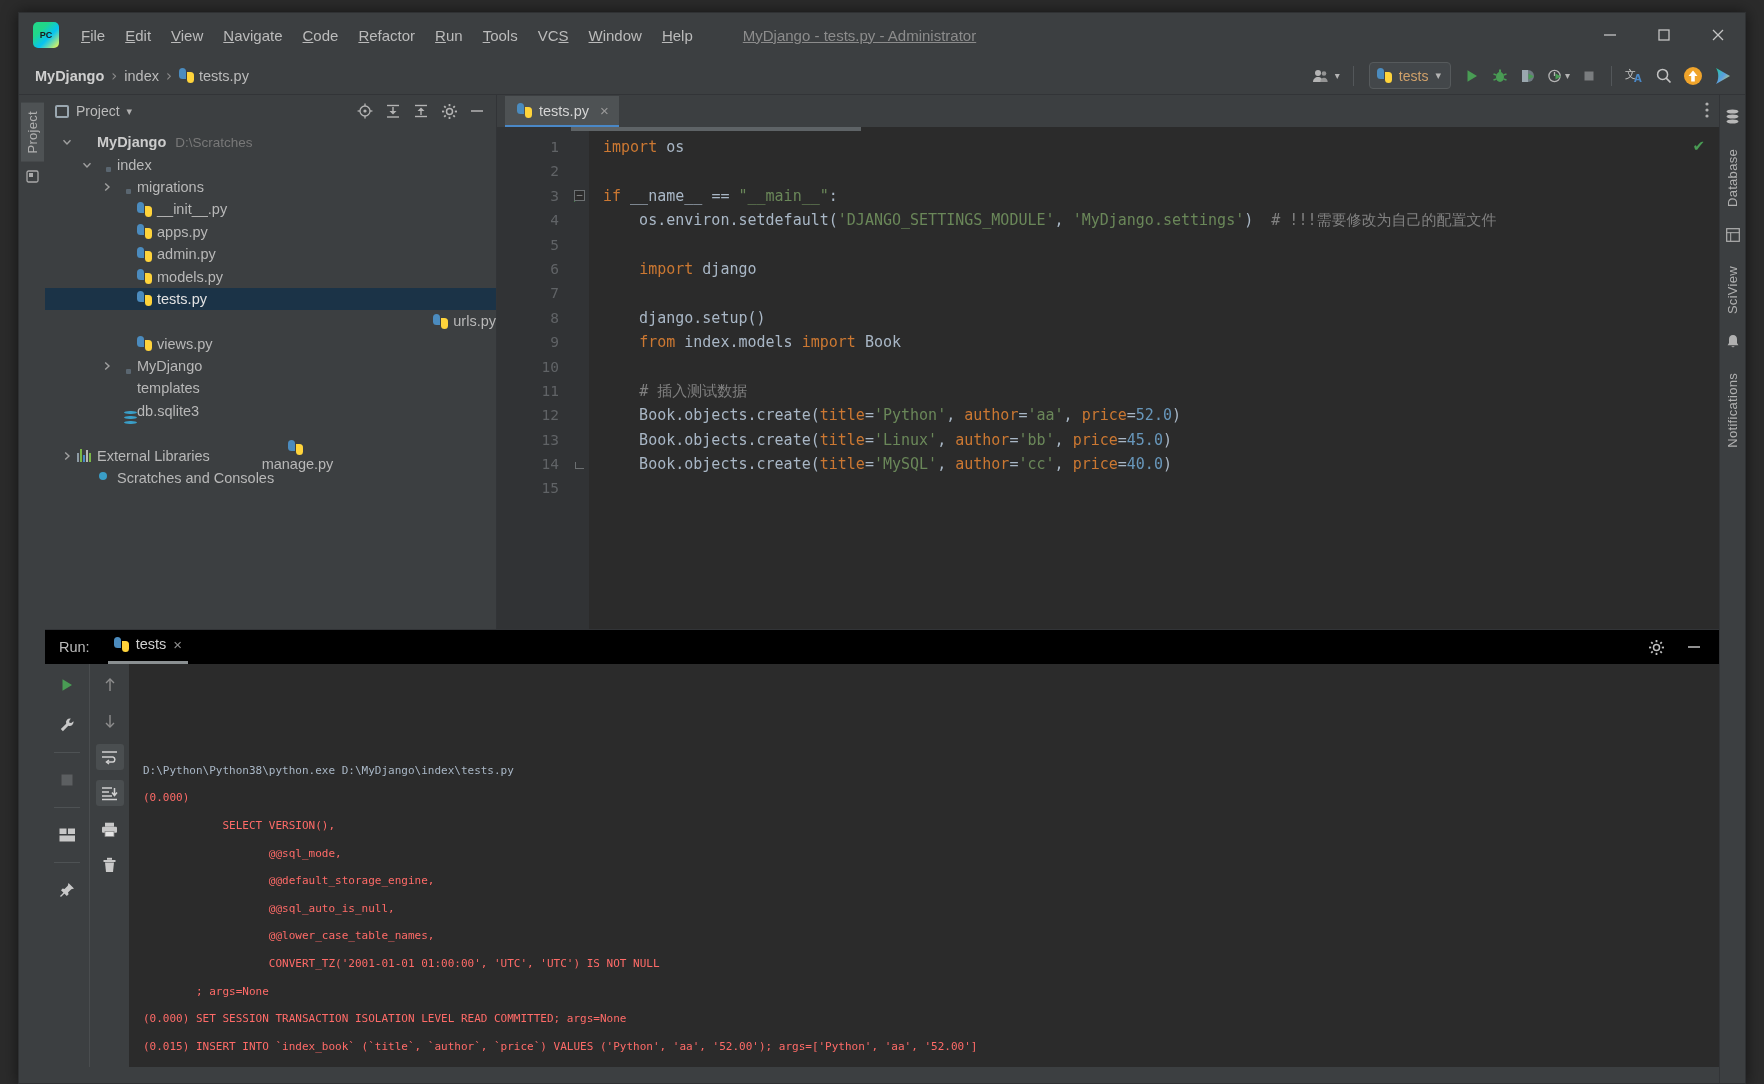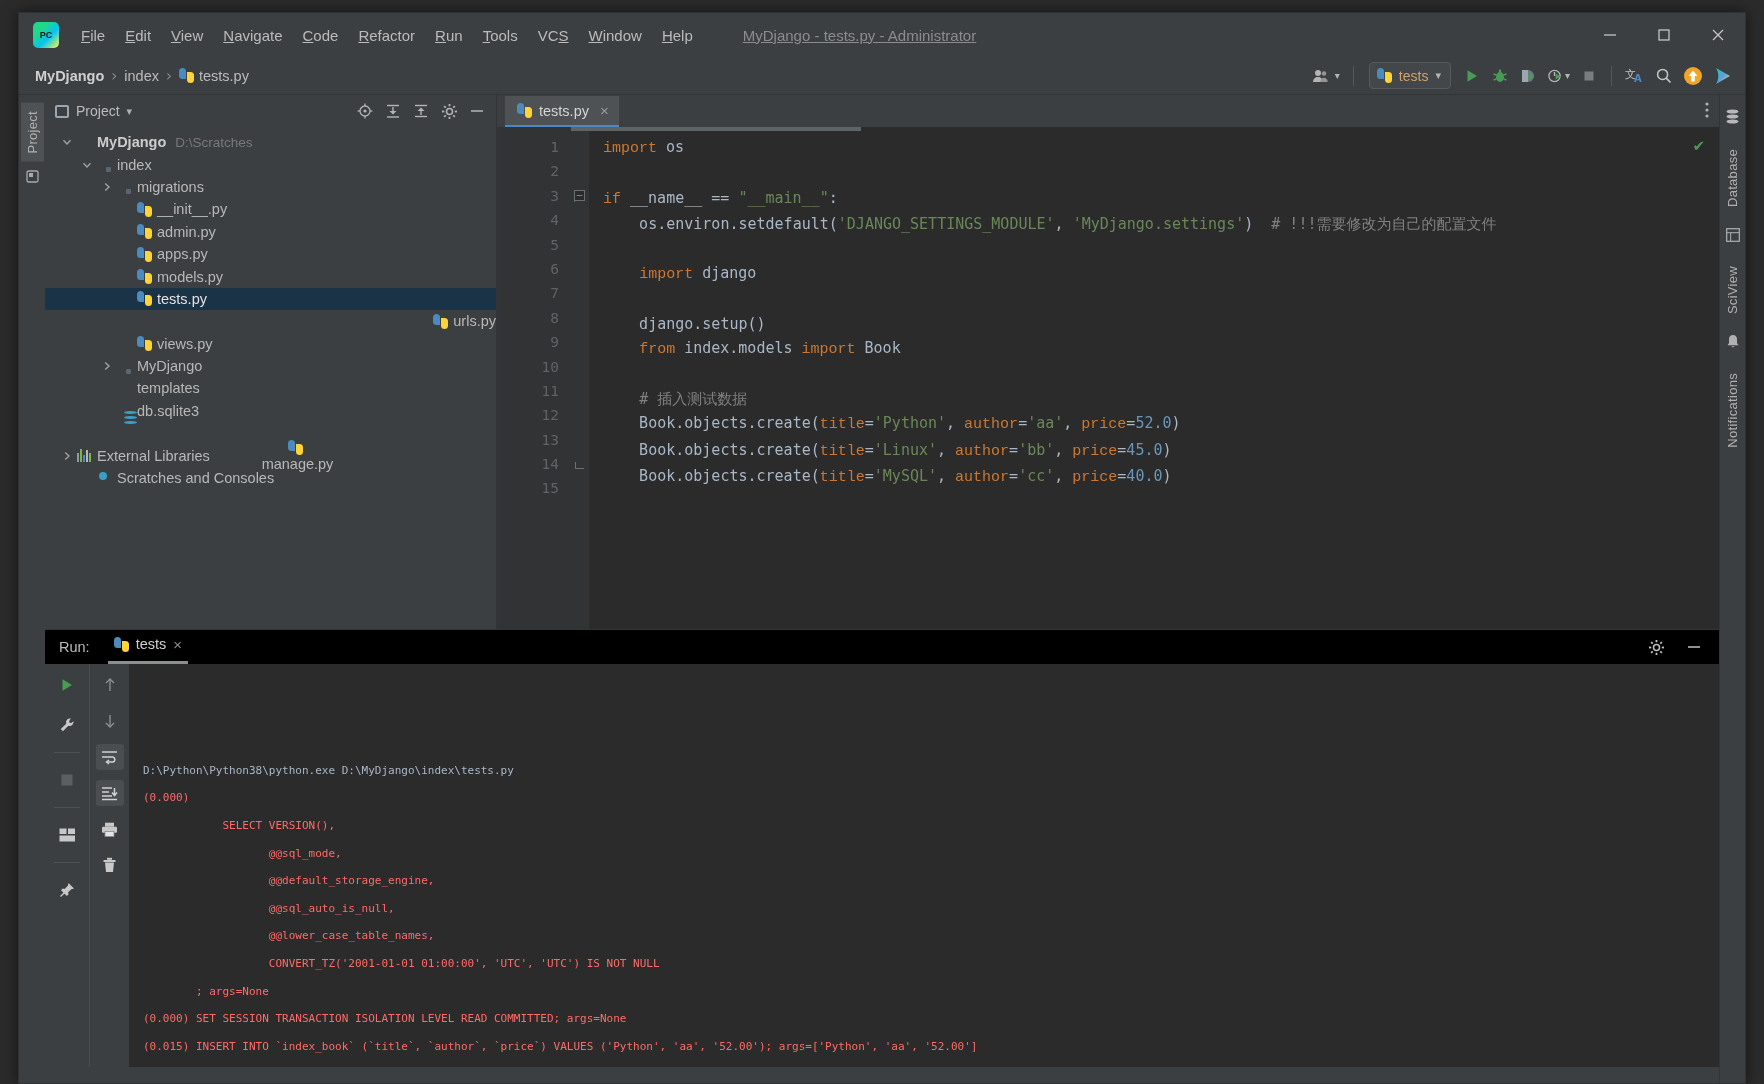--- a/index.html
+++ b/index.html
@@ -231,21 +231,21 @@
     position:absolute; left:4px; top:10px; width:9px; height:7px;
     border-left:1px solid #6b6f71; border-bottom:1px solid #6b6f71;
   }
   .codelines {
     flex:1 1 auto; padding-top:8px; padding-left: 14px;
     font-family:"DejaVu Sans Mono", monospace;
     font-size:15px; line-height:24.4px;
     white-space: pre; overflow:hidden;
     position: relative;
   }
-  .k  { color:#cc7832;font-family:Liberation Mono, monospace; }
+  .k  { color:#cc7832; }
   .s  { color:#6a8759; }
   .n  { color:#6897bb; }
   .c  { color:#808080; }
   .d  { color:#a9b7c6; }
   .check-ok { position:absolute; right:14px; top:10px; color:#499c54; font-size:15px; }
   .editor-scroll-h {
     position:absolute; left:74px; top:0; height:4px; width:290px; background:#5e6366;
   }
 
   
@@ -545,28 +545,28 @@
                 <span class="ico">
                   <span class="py-ico"></span>
                 </span>
                 <span class="lbl">__init__.py</span>
               </div>
               <div class="node" style="padding-left: 74px;">
                 <span class="arrow"></span>
                 <span class="ico">
                   <span class="py-ico"></span>
                 </span>
+                <span class="lbl">apps.py</span>
+              </div>
+              <div class="node" style="padding-left: 74px;">
+                <span class="arrow"></span>
+                <span class="ico">
+                  <span class="py-ico"></span>
+                </span>
                 <span class="lbl">admin.py</span>
-              </div>
-              <div class="node" style="padding-left: 74px;">
-                <span class="arrow"></span>
-                <span class="ico">
-                  <span class="py-ico"></span>
-                </span>
-                <span class="lbl">apps.py</span>
               </div>
               <div class="node" style="padding-left: 74px;">
                 <span class="arrow"></span>
                 <span class="ico">
                   <span class="py-ico"></span>
                 </span>
                 <span class="lbl">models.py</span>
               </div>
               <div class="node sel" style="padding-left: 74px;">
                 <span class="arrow"></span>

